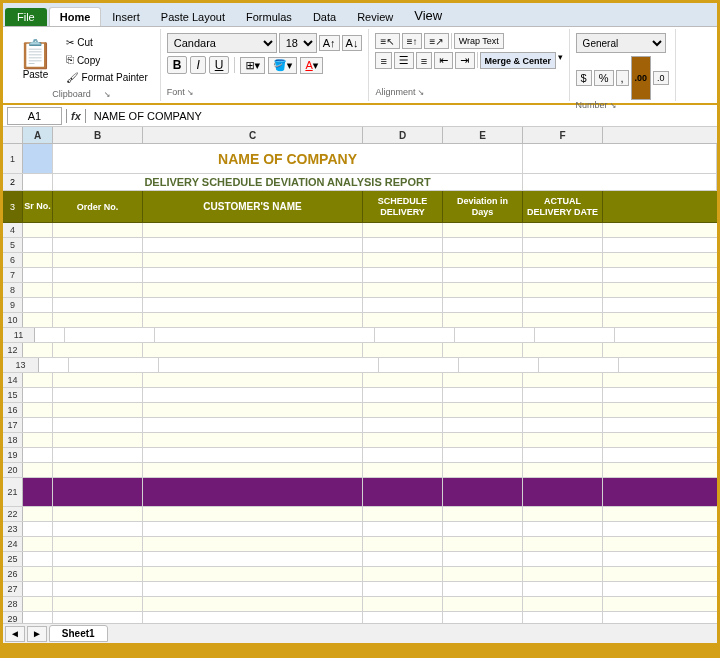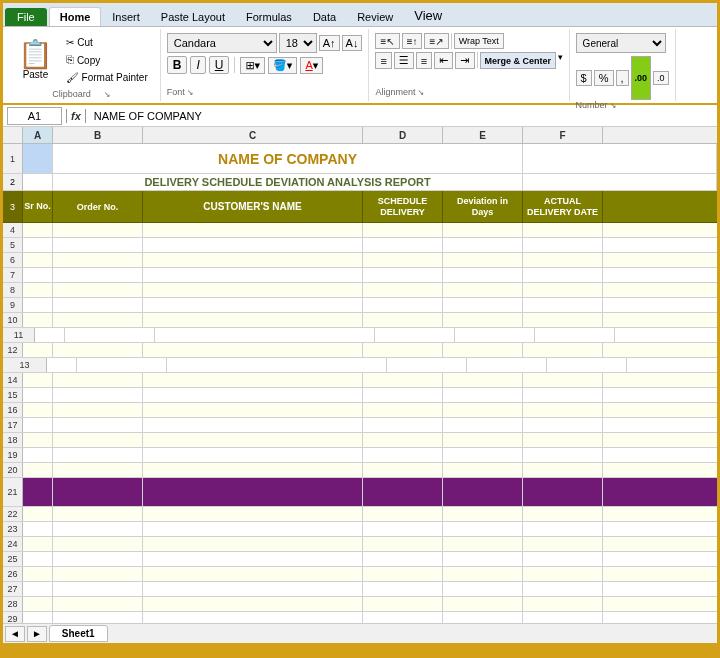--- a/index.html
+++ b/index.html
@@ -106,21 +106,21 @@
   <div style="display:flex; flex-direction:column; padding:4px 6px; border-right:1px solid #ddd; min-width:100px;">
     <div style="margin-bottom:3px;">
       <select style="border:1px solid #aaa; font-size:10px; width:90px; height:20px; padding:0 2px;">
         <option>General</option>
       </select>
     </div>
     <div style="display:flex; gap:2px; align-items:center;">
       <button style="border:1px solid #aaa; background:#f5f5f5; font-size:11px; padding:1px 4px; cursor:pointer;">$</button>
       <button style="border:1px solid #aaa; background:#f5f5f5; font-size:11px; padding:1px 4px; cursor:pointer;">%</button>
       <button style="border:1px solid #aaa; background:#f5f5f5; font-size:11px; padding:1px 4px; cursor:pointer;">,</button>
-      <button style="border:1px solid #aaa; background:#84cc16; font-size:9px; padding:16px 3px; cursor:pointer;font-weight:bold;">.00</button>
+      <button style="border:1px solid #aaa; background:#a16207; font-size:9px; padding:16px 3px; cursor:pointer;font-weight:bold;">.00</button>
       <button style="border:1px solid #aaa; background:#f5f5f5; font-size:9px; padding:1px 3px; cursor:pointer;">.0</button>
     </div>
     <div style="font-size:9px; color:#666; margin-top:auto; display:flex; align-items:center; gap:2px;">
       <span>Number</span>
       <span style="font-size:8px;">↘</span>
     </div>
   </div>
 
 </div>
 
@@ -244,21 +244,21 @@
         <div style="display: flex; border-bottom: 1px solid rgb(208, 208, 208); height: 15px; background: rgb(255, 255, 240);">
     <div style="width:20px; min-width:20px; background:#f0f0f0; border-right:1px solid #bbb; display:flex; align-items:center; justify-content:center; font-size:9px; color:#333;">12</div>
     <div style="width:30px; min-width:30px; border-right:1px solid #d0d0d0;"></div>
     <div style="width:90px; min-width:90px; border-right:1px solid #d0d0d0;"></div>
     <div style="width:220px; min-width:220px; border-right:1px solid #d0d0d0;"></div>
     <div style="width:80px; min-width:80px; border-right:1px solid #d0d0d0;"></div>
     <div style="width:80px; min-width:80px; border-right:1px solid #d0d0d0;"></div>
     <div style="width:80px; min-width:80px; border-right:1px solid #d0d0d0;"></div>
   </div>
         <div style="display: flex; border-bottom: 1px solid rgb(208, 208, 208); height: 15px; background: white;">
-    <div style="width:44px; min-width:20px; background:#f0f0f0; border-right:1px solid #bbb; display:flex; align-items:center; justify-content:center; font-size:9px; color:#333;">13</div>
+    <div style="width:36px; min-width:20px; background:#f0f0f0; border-right:1px solid #bbb; display:flex; align-items:center; justify-content:center; font-size:9px; color:#333;">13</div>
     <div style="width:30px; min-width:30px; border-right:1px solid #d0d0d0;"></div>
     <div style="width:90px; min-width:90px; border-right:1px solid #d0d0d0;"></div>
     <div style="width:220px; min-width:220px; border-right:1px solid #d0d0d0;"></div>
     <div style="width:80px; min-width:80px; border-right:1px solid #d0d0d0;"></div>
     <div style="width:80px; min-width:80px; border-right:1px solid #d0d0d0;"></div>
     <div style="width:80px; min-width:80px; border-right:1px solid #d0d0d0;"></div>
   </div>
         <div style="display: flex; border-bottom: 1px solid rgb(208, 208, 208); height: 15px; background: rgb(255, 255, 240);">
     <div style="width:20px; min-width:20px; background:#f0f0f0; border-right:1px solid #bbb; display:flex; align-items:center; justify-content:center; font-size:9px; color:#333;">14</div>
     <div style="width:30px; min-width:30px; border-right:1px solid #d0d0d0;"></div>

